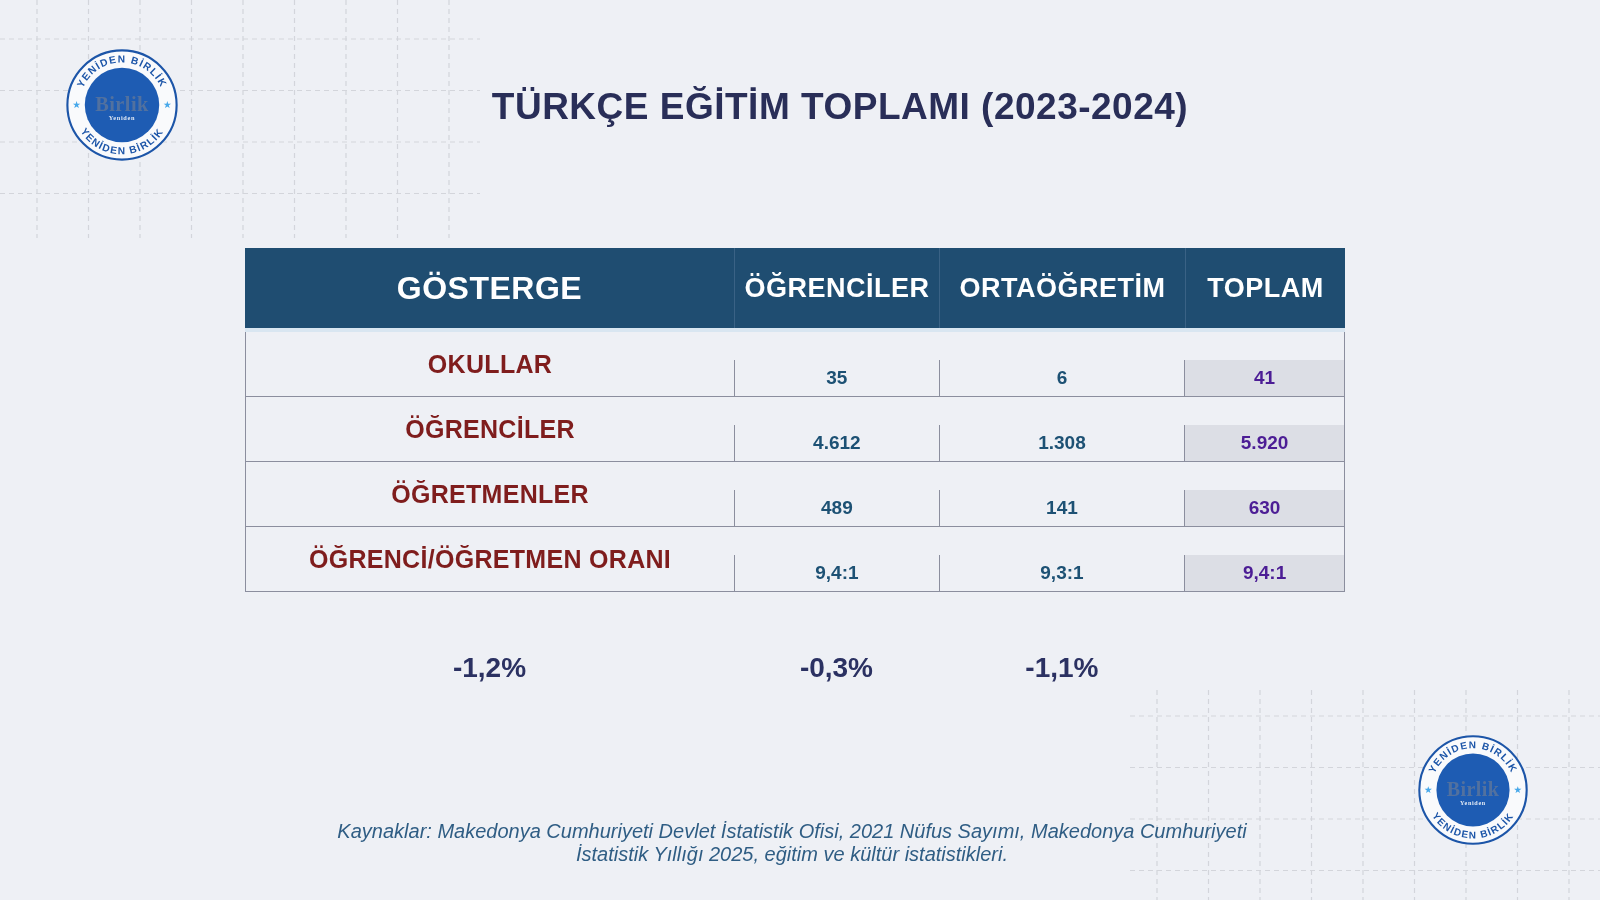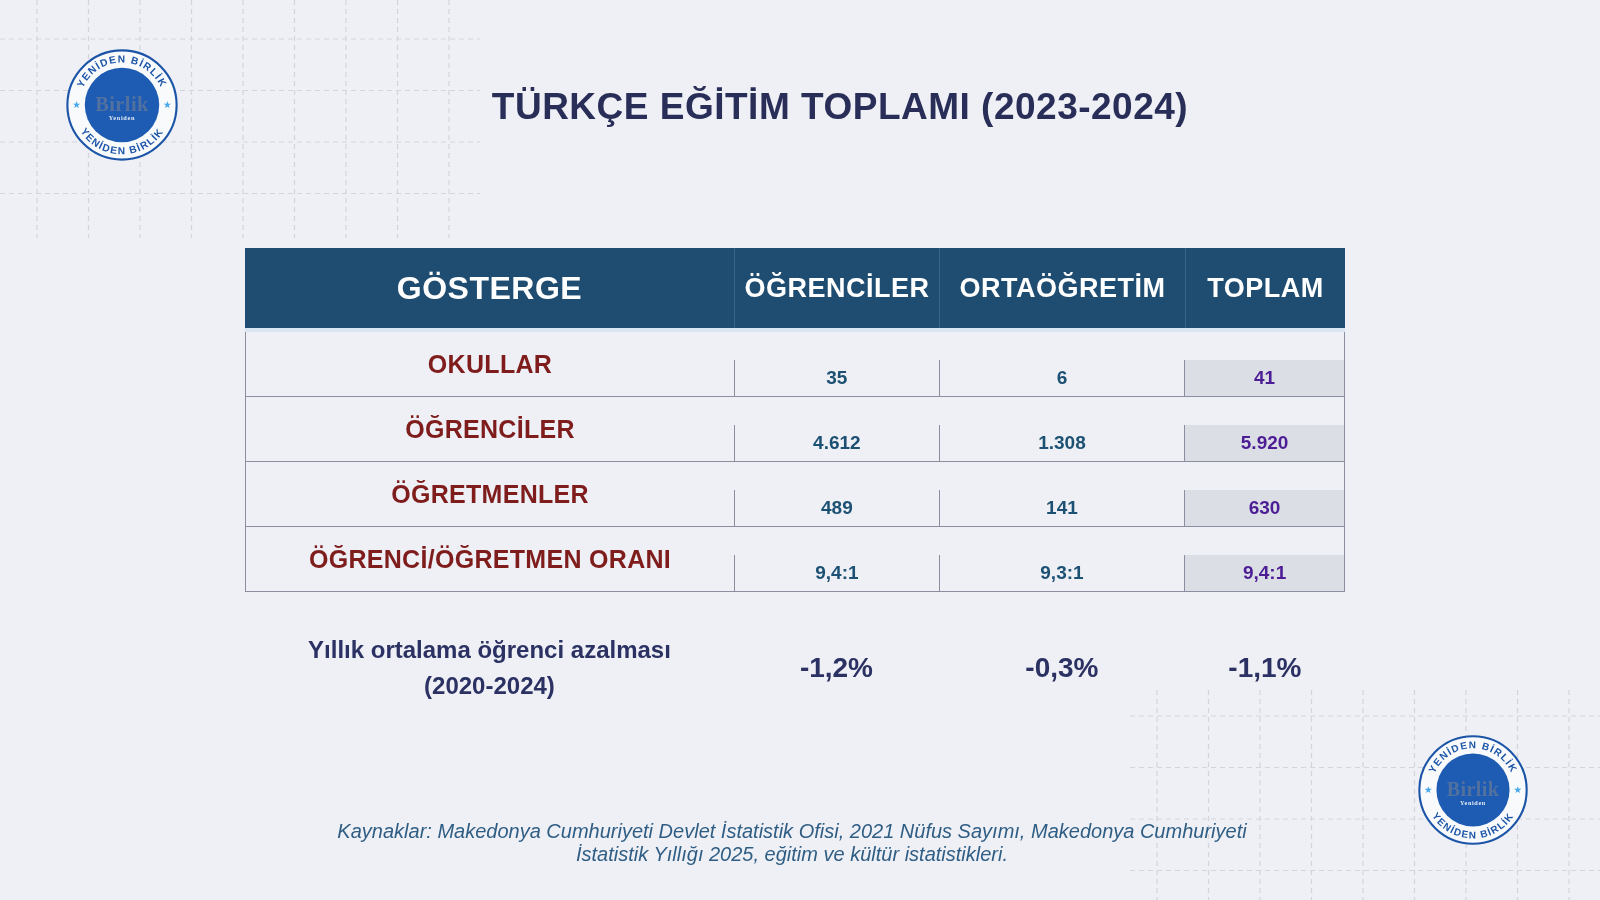--- a/index.html
+++ b/index.html
@@ -153,24 +153,20 @@
       <div class="tr">
         <div class="td label">ÖĞRENCİ/ÖĞRETMEN ORANI</div>
         <div class="td val">9,4:1</div>
         <div class="td val">9,3:1</div>
         <div class="td val total">9,4:1</div>
       </div>
     </div>
   </div>
 
   <div class="summary">
-    <div class="sum-label">
-      <div>Yıllık ortalama öğrenci azalması</div>
-      <div>(2020-2024)</div>
-    </div>
     <div class="sum-val">-1,2%</div>
     <div class="sum-val">-0,3%</div>
     <div class="sum-val">-1,1%</div>
   </div>
 
   <div class="footer">
     <div>Kaynaklar: Makedonya Cumhuriyeti Devlet İstatistik Ofisi, 2021 Nüfus Sayımı, Makedonya Cumhuriyeti</div>
     <div>İstatistik Yıllığı 2025, eğitim ve kültür istatistikleri.</div>
   </div>
 

